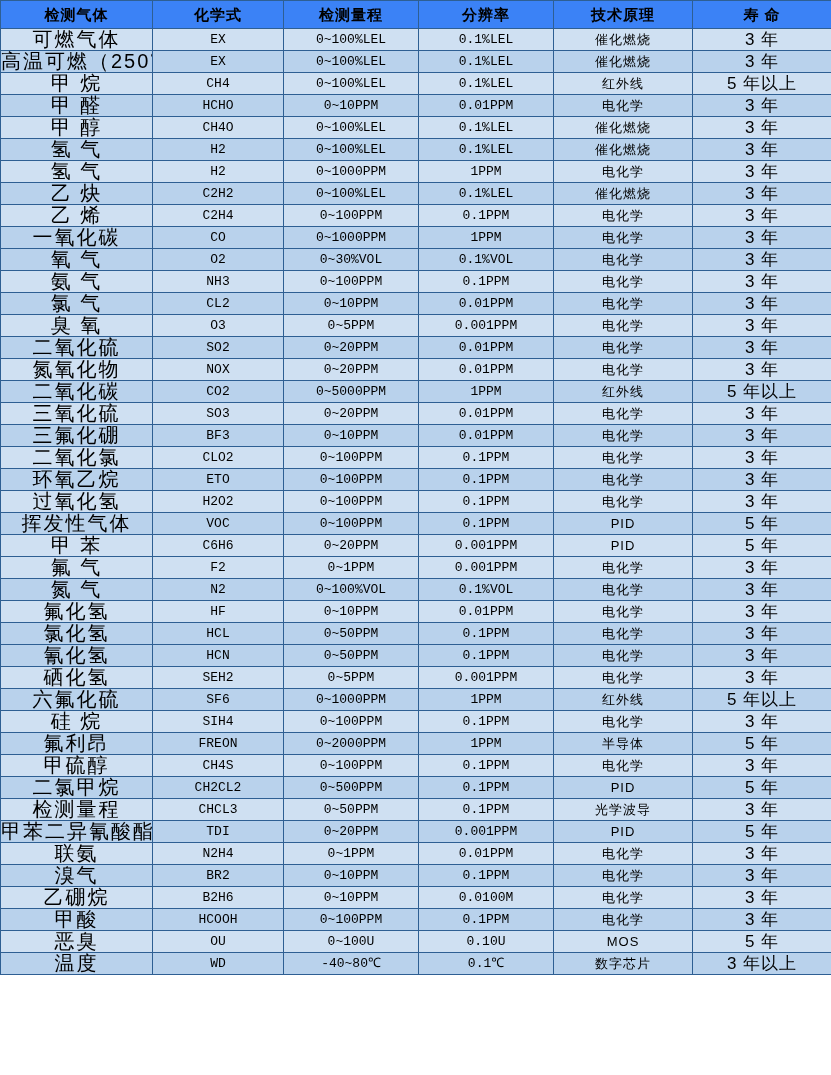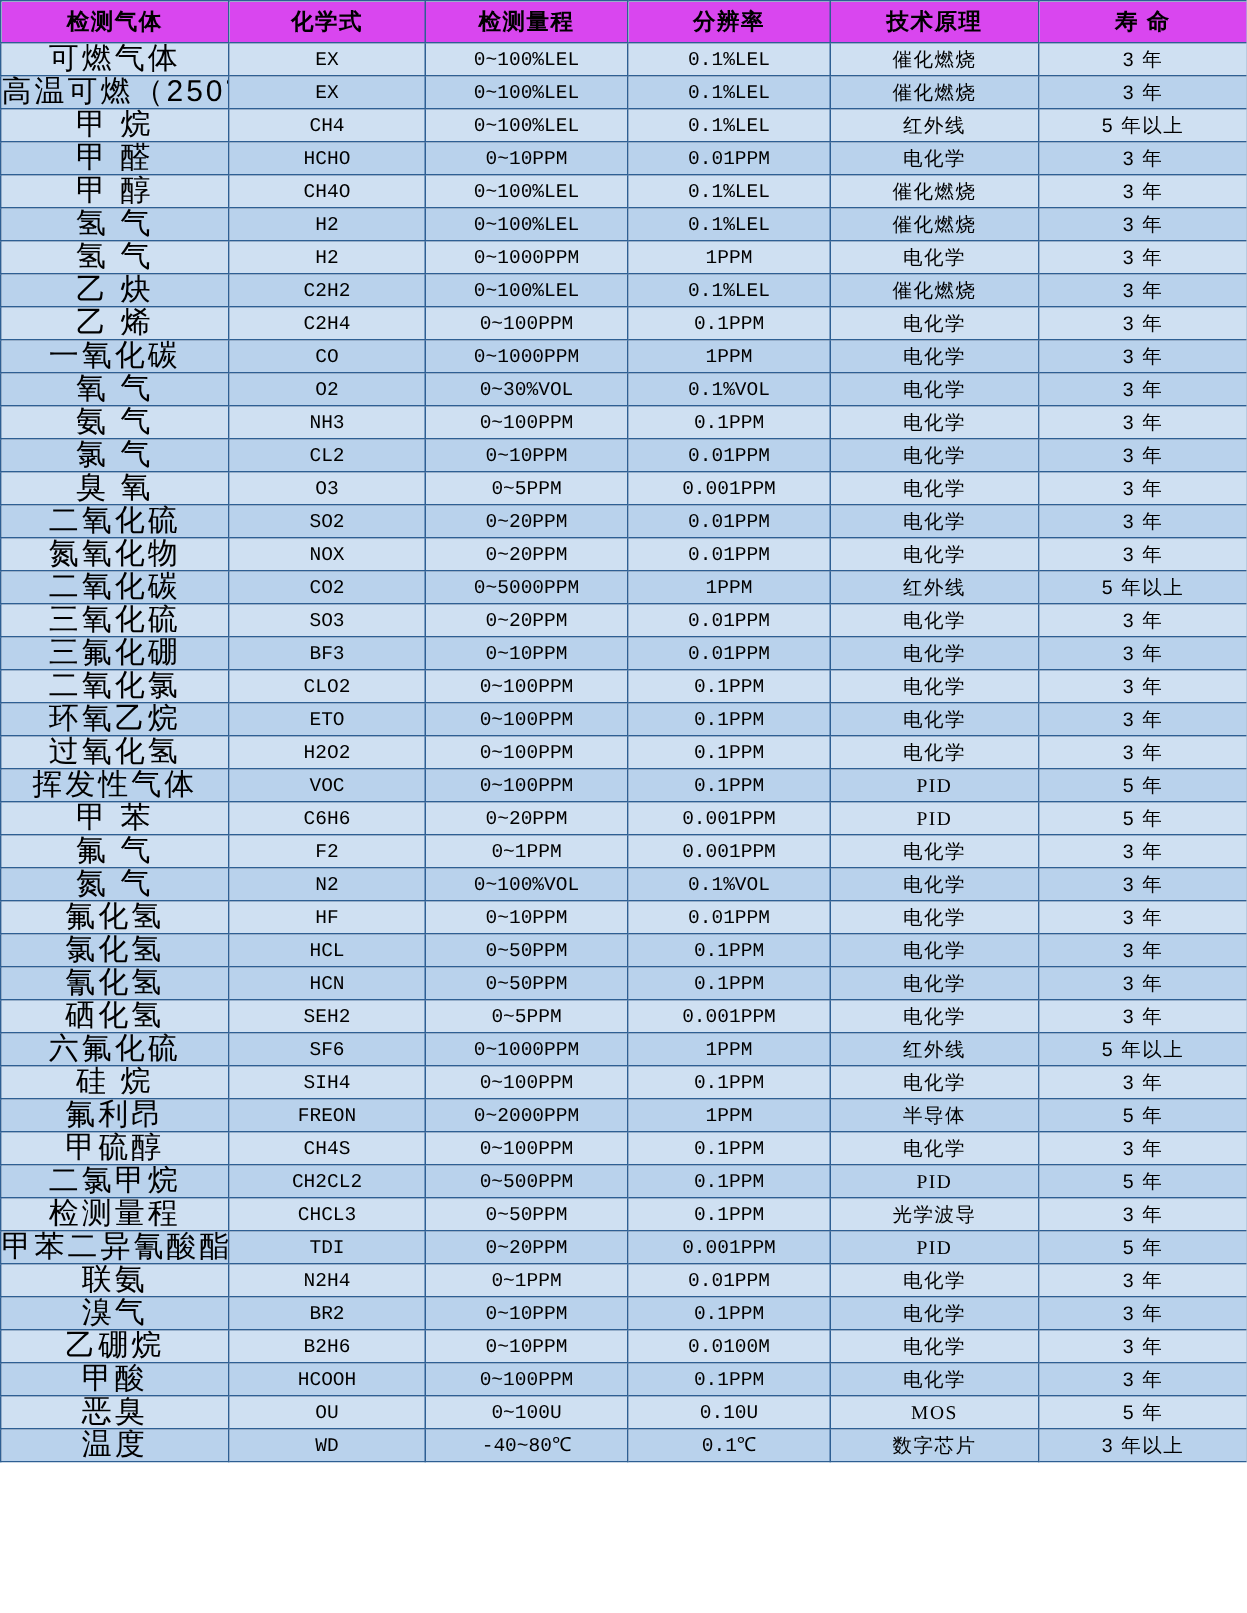--- a/index.html
+++ b/index.html
@@ -28,21 +28,21 @@
     text-align: center;
     vertical-align: middle;
     color: #000000;
     padding: 0;
     height: 21px;
     line-height: 21px;
     white-space: nowrap;
     overflow: hidden;
   }
   #gas-table thead th {
-    background: #d946ef;
+    background: #3b82f6;
     font-size: 15px;
     font-weight: bold;
     height: 27px;
     line-height: 27px;
     letter-spacing: 1px;
   }
   #gas-table tbody tr.odd td {
     background: #cfe0f2;
   }
   #gas-table tbody tr.even td {
@@ -55,24 +55,23 @@
   #gas-table tbody td.formula,
   #gas-table tbody td.range,
   #gas-table tbody td.resolution {
     font-size: 13px;
     font-family: "Liberation Mono", monospace;
     letter-spacing: 0px;
   }
   #gas-table tbody td.principle {
     font-size: 13px;
     letter-spacing: 1px;
-    font-family: Liberation Serif, serif;
   }
   #gas-table tbody td.life {
-    font-size: 13px;
+    font-size: 17px;
     letter-spacing: 1px;
   }
 </style>
 </head>
 <body>
 
 <table id="gas-table">
   <colgroup>
     <col class="c0">
       <col class="c1">

